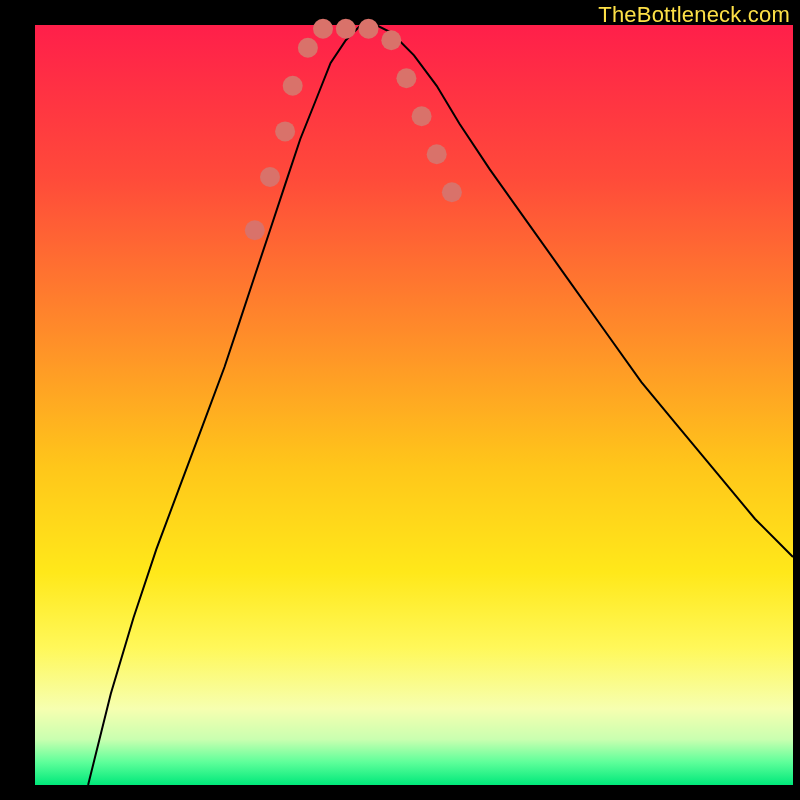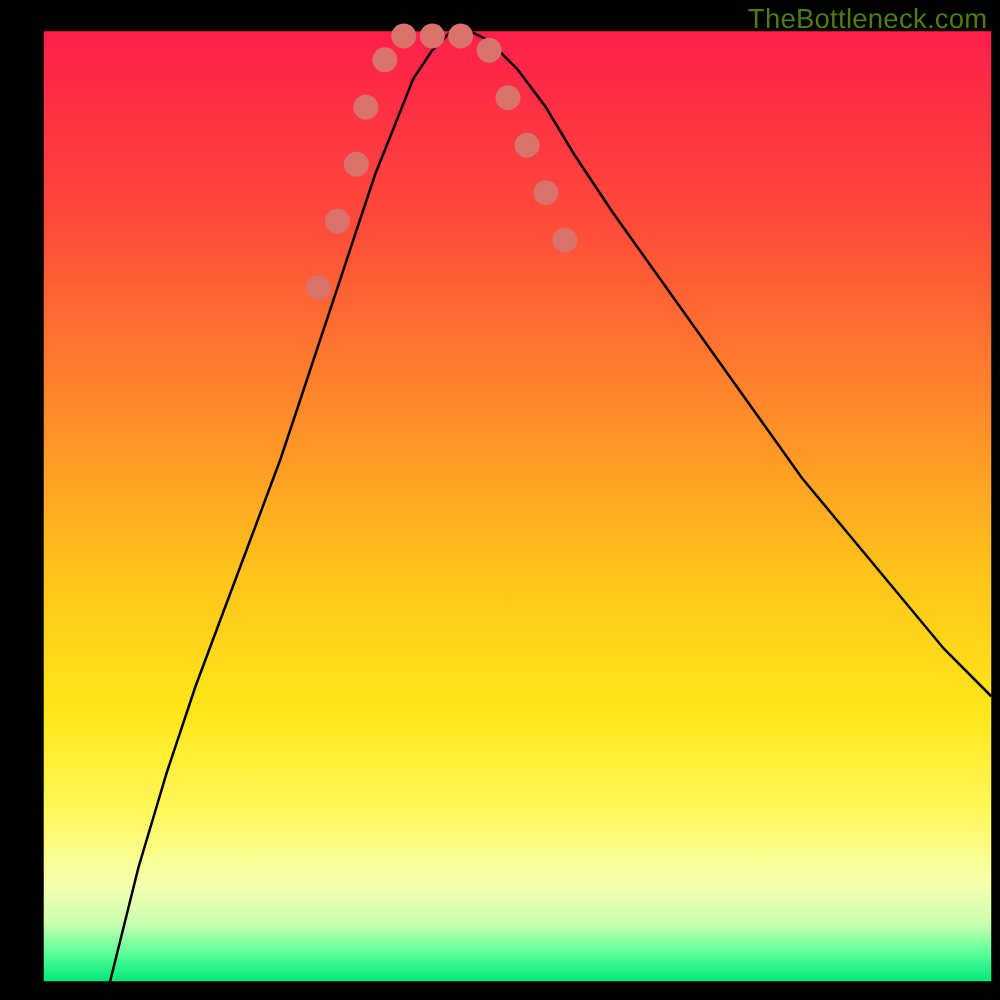--- a/index.html
+++ b/index.html
@@ -16,21 +16,21 @@
     top: 0;
     left: 0;
     width: 800px;
     height: 800px;
     background: #000;
   }
   .watermark {
     position: absolute;
     top: 2px;
     right: 10px;
-    color: #4d7c0f;
+    color: #fde047;
     font-size: 22px;
     font-weight: 500;
     letter-spacing: 0.2px;
     z-index: 10;
     text-align: center;
   }
   svg {
     position: absolute;
     top: 0;
     left: 0;

